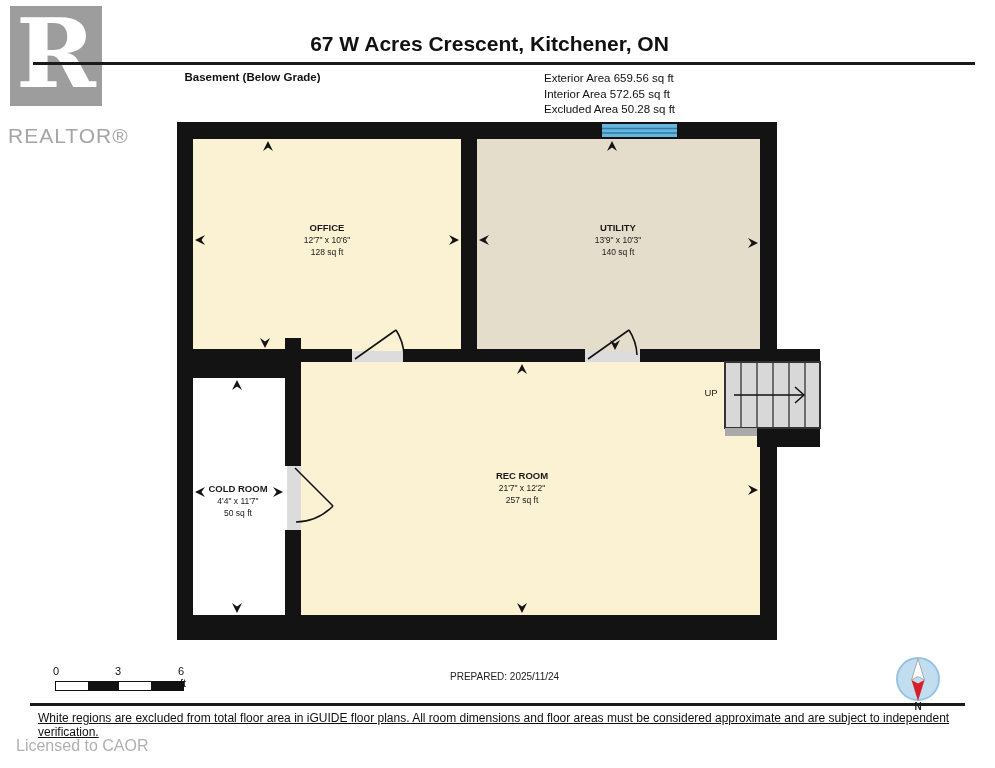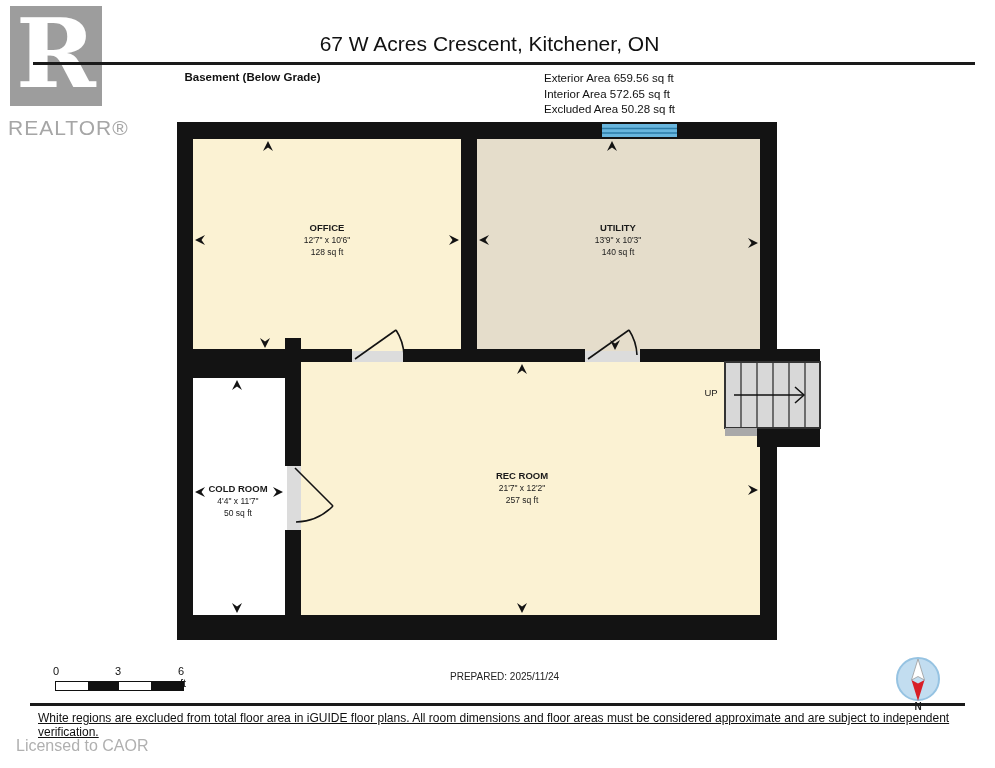--- a/index.html
+++ b/index.html
@@ -1,28 +1,28 @@
 <!DOCTYPE html>
 <html><head>
 <meta charset="utf-8">
 <style>
   html,body{margin:0;padding:0;}
   body{width:995px;height:768px;position:relative;background:#ffffff;
        font-family:"Liberation Sans", sans-serif;overflow:hidden;}
   .abs{position:absolute;}
-  .title{left:0;top:32px;width:979px;text-align:center;font-size:21px;font-weight:normal;color:#111;}
+  .title{left:0;top:32px;width:979px;text-align:center;font-size:21px;font-weight:bold;color:#111;}
   .header-rule{left:33px;top:62px;width:942px;height:3px;background:#1a1a1a;}
   .floor-label{left:0;top:71px;width:505px;text-align:center;font-size:11.5px;font-weight:bold;color:#111;}
   .stats{left:516px;top:71px;font-size:11.5px;color:#111;line-height:15.5px;}
   .stats div{white-space:nowrap;padding-left:28px;}
   .logo{left:8px;top:4px;width:150px;}
   .logo-box{position:absolute;left:2px;top:2px;width:92px;height:100px;background:#9d9d9d;}
   .logo-r{position:absolute;left:0;top:-4px;width:92px;height:104px;color:#fff;
           font-family:"DejaVu Serif", serif;font-weight:bold;font-size:96px;text-align:center;line-height:104px;}
-  .logo-brand{position:absolute;left:0px;top:112px;width:120px;color:#a6a6a6;
+  .logo-brand{position:absolute;left:0px;top:120px;width:120px;color:#a6a6a6;
           font-size:21px;letter-spacing:1px;font-weight:400;}
   .scale-labels{font-size:11px;color:#111;}
   .scalebar{left:55px;top:681px;width:127px;height:8px;border:1.5px solid #111;
     background:linear-gradient(to right,#fff 0 25%,#111 25% 50%,#fff 50% 75%,#111 75% 100%);}
   .scale-unit{left:180px;top:677px;font-size:11px;color:#111;}
   .prepared{left:450px;top:671px;font-size:10px;font-weight:400;color:#222;}
   .footer-rule{left:30px;top:703px;width:935px;height:3px;background:#1a1a1a;}
   .disclaimer{left:38px;top:711px;width:920px;font-size:12px;color:#111;text-decoration:underline;}
   .license{left:16px;top:737px;font-size:16px;color:#b0b0b0;}
   .compass-n{left:893px;top:701px;width:50px;text-align:center;font-size:10px;font-weight:bold;color:#222;}

